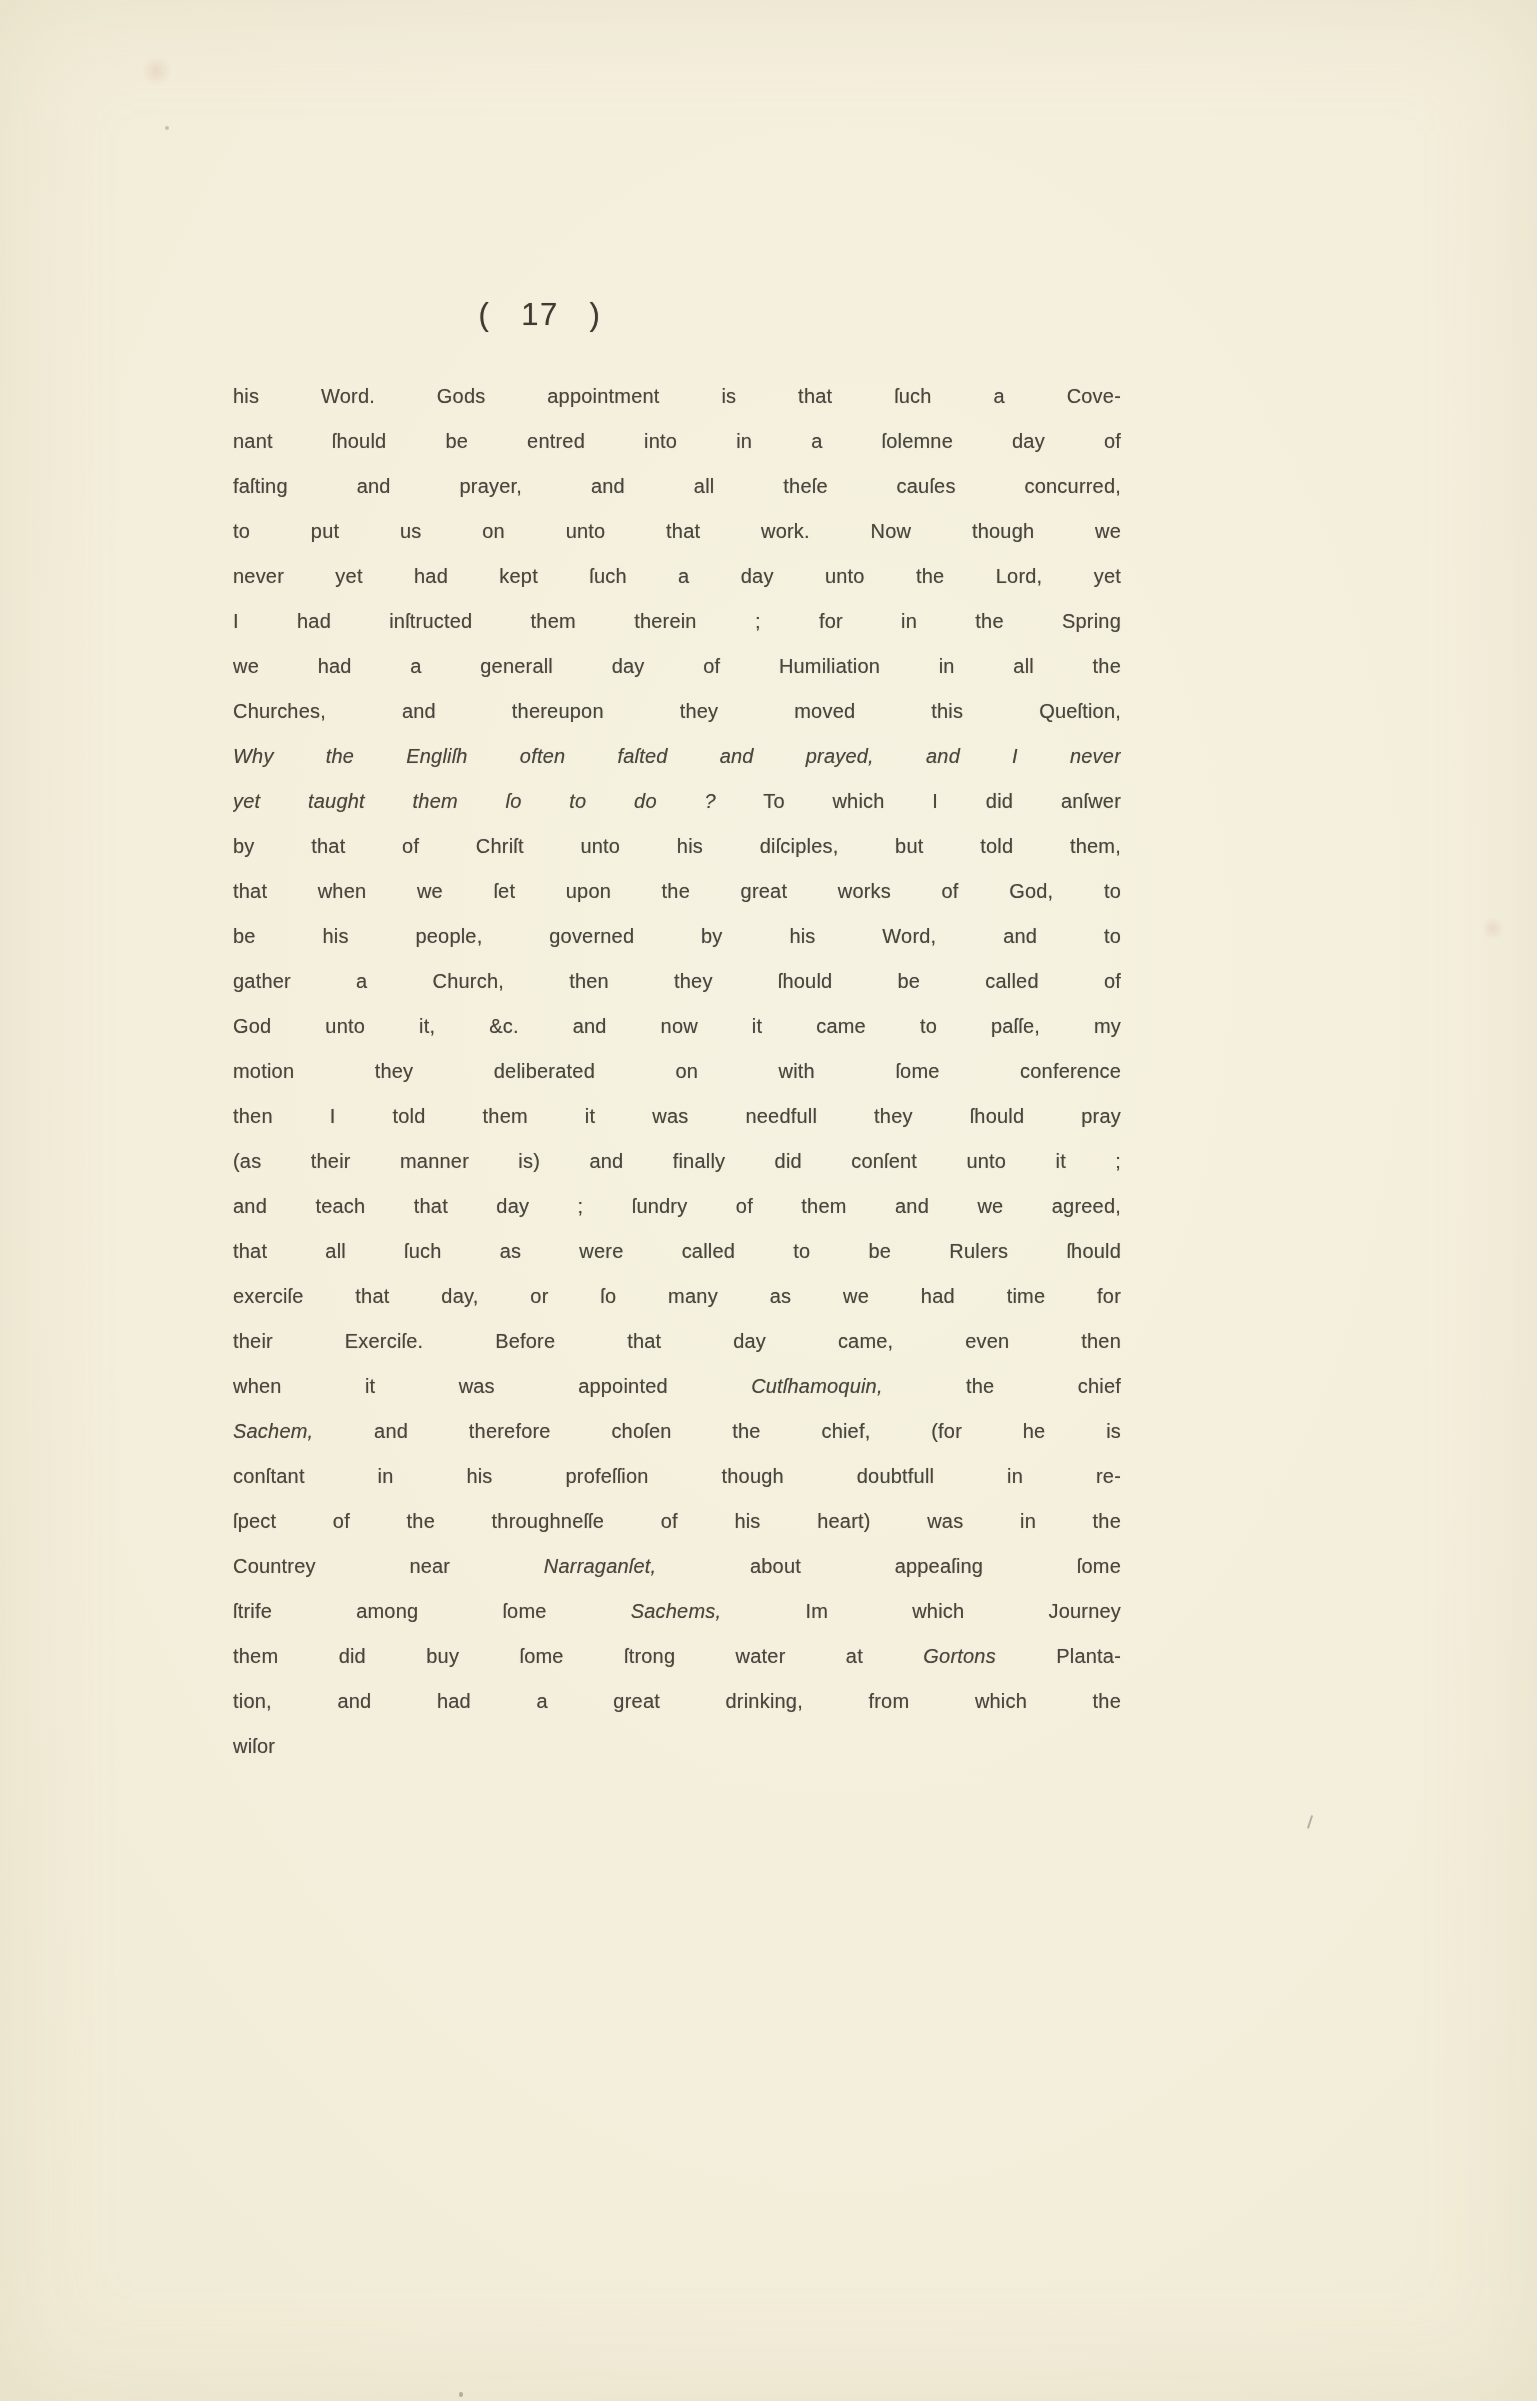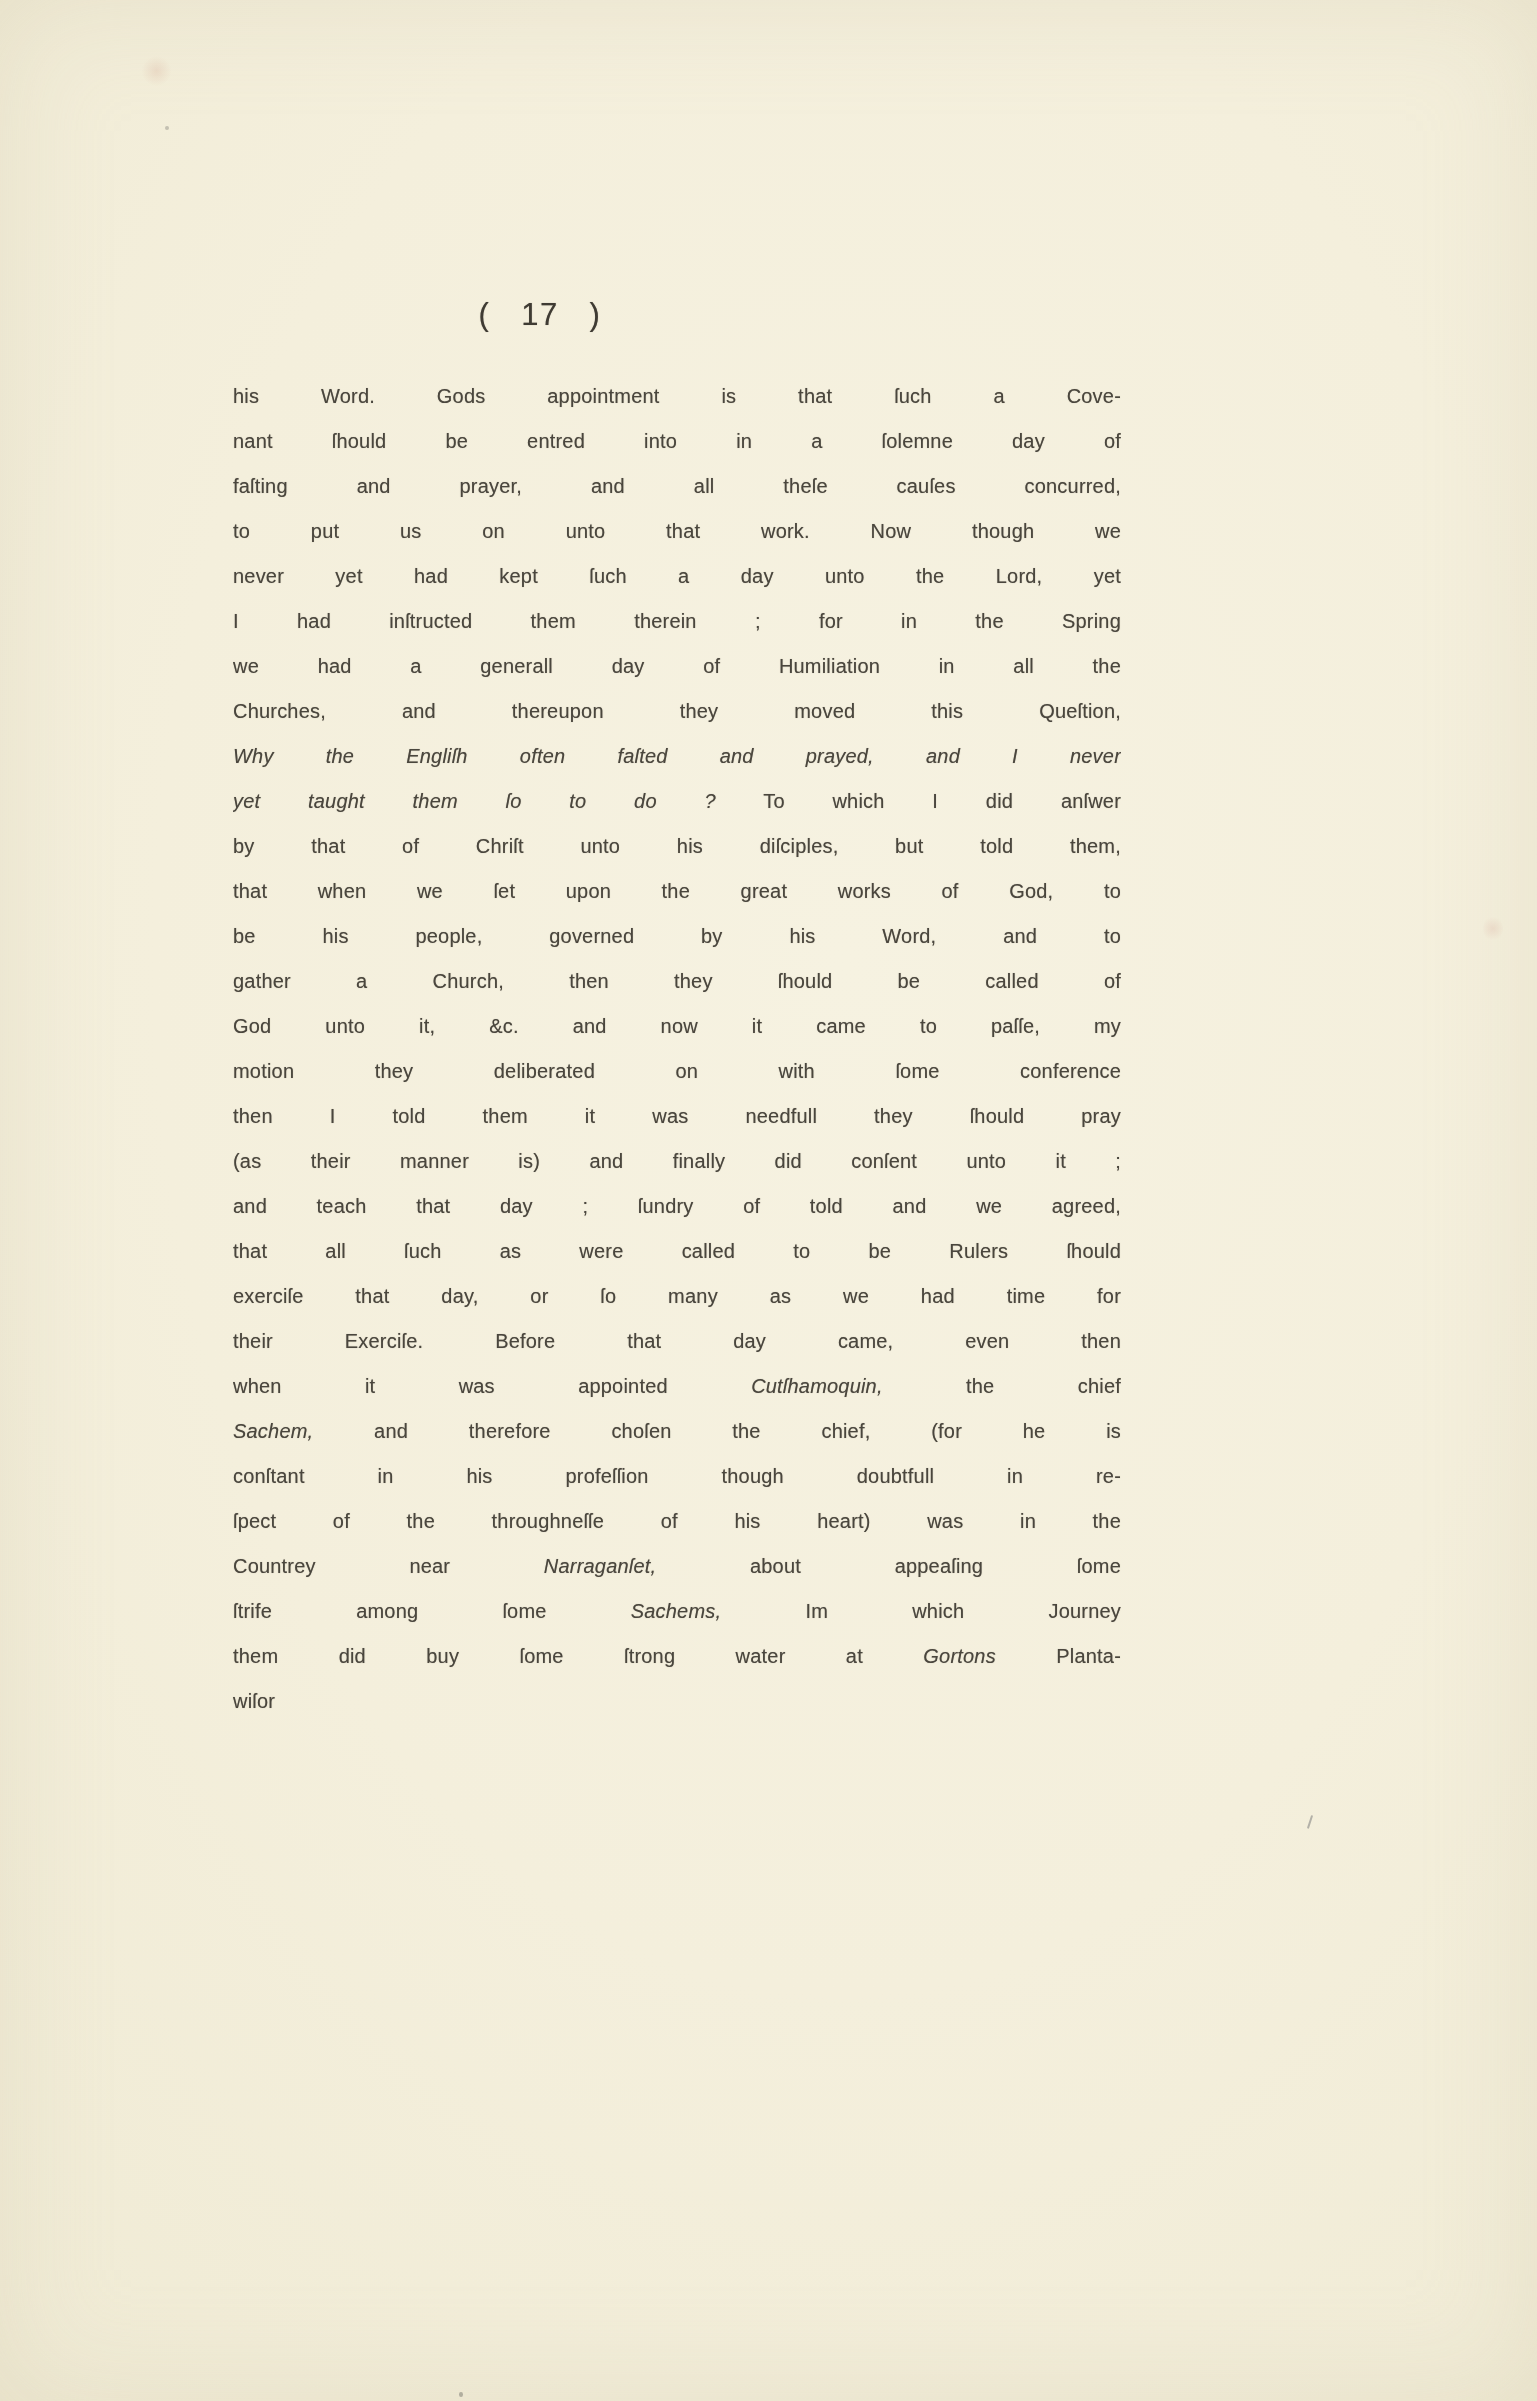--- a/index.html
+++ b/index.html
@@ -76,31 +76,32 @@
       <div class="line"><span class="it">Why the Engliſh often faſted and prayed, and I never</span></div>
       <div class="line"><span class="it">yet taught them ſo to do ?</span><span>  To which I did anſwer</span></div>
       <div class="line"><span>by that of Chriſt unto his diſciples, but told them,</span></div>
       <div class="line"><span>that when we ſet upon the great works of God, to</span></div>
       <div class="line"><span>be his people, governed by his Word, and to</span></div>
       <div class="line"><span>gather a Church, then they ſhould be called of</span></div>
       <div class="line"><span>God unto it, &amp;c. and now it came to paſſe, my</span></div>
       <div class="line"><span>motion they deliberated on with ſome conference</span></div>
       <div class="line"><span>then I told them it was needfull they ſhould pray</span></div>
       <div class="line"><span>(as their manner is) and finally did conſent unto it ;</span></div>
-      <div class="line"><span>and teach that day ; ſundry of told and we agreed,</span></div>
+      <div class="line"><span>and teach that day ; ſundry of them and we agreed,</span></div>
       <div class="line"><span>that all ſuch as were called to be Rulers ſhould</span></div>
       <div class="line"><span>exerciſe that day, or ſo many as we had time for</span></div>
       <div class="line"><span>their Exerciſe.  Before that day came, even then</span></div>
       <div class="line"><span>when it was appointed </span><span class="it">Cutſhamoquin,</span><span> the chief</span></div>
       <div class="line"><span class="it">Sachem,</span><span> and therefore choſen the chief, (for he is</span></div>
       <div class="line"><span>conſtant in his profeſſion though doubtfull in re-</span></div>
       <div class="line"><span>ſpect of the throughneſſe of his heart) was in the</span></div>
       <div class="line"><span>Countrey near </span><span class="it">Narraganſet,</span><span> about appeaſing ſome</span></div>
       <div class="line"><span>ſtrife among ſome </span><span class="it">Sachems,</span><span> Im which Journey</span></div>
       <div class="line"><span>them did buy ſome ſtrong water at </span><span class="it">Gortons</span><span> Planta-</span></div>
+      <div class="line"><span>tion, and had a great drinking, from which the</span></div>
       <div class="catchword-line">wiſor</div>
     </div>
 
   <span class="speck speck-rose"></span>
   <span class="speck speck-dot-a"></span>
   <span class="speck speck-dot-b"></span>
   <span class="speck speck-pink-edge"></span>
   <span class="pencil-slash"></span>
 
 </div>

